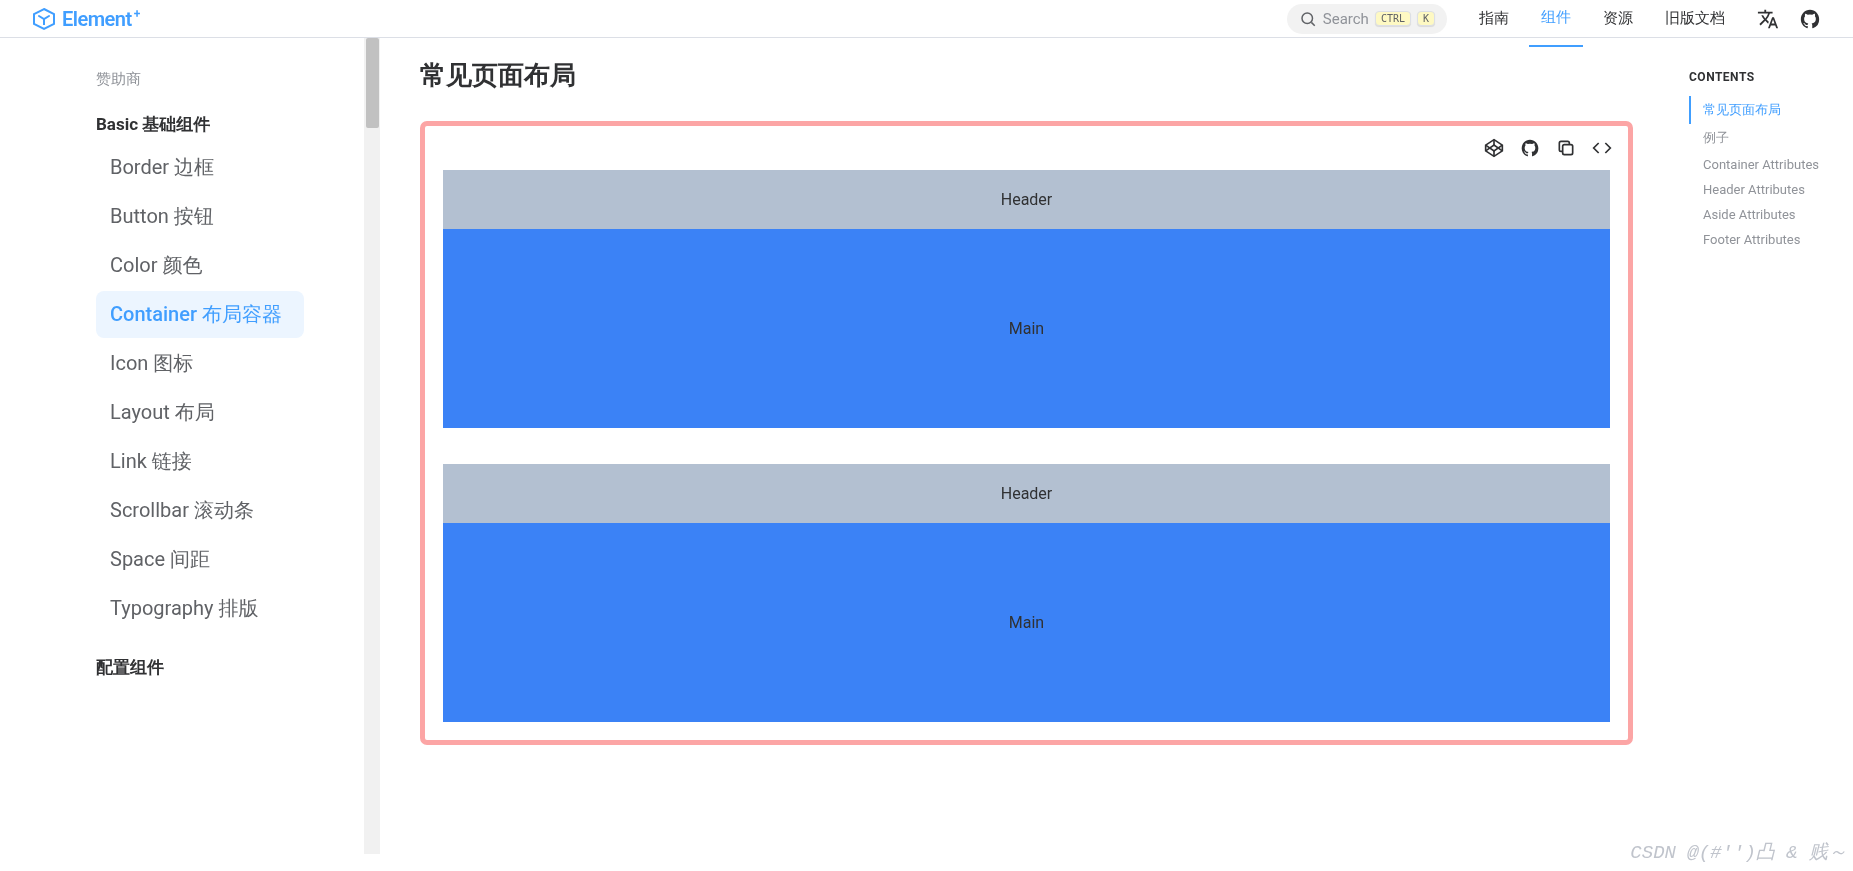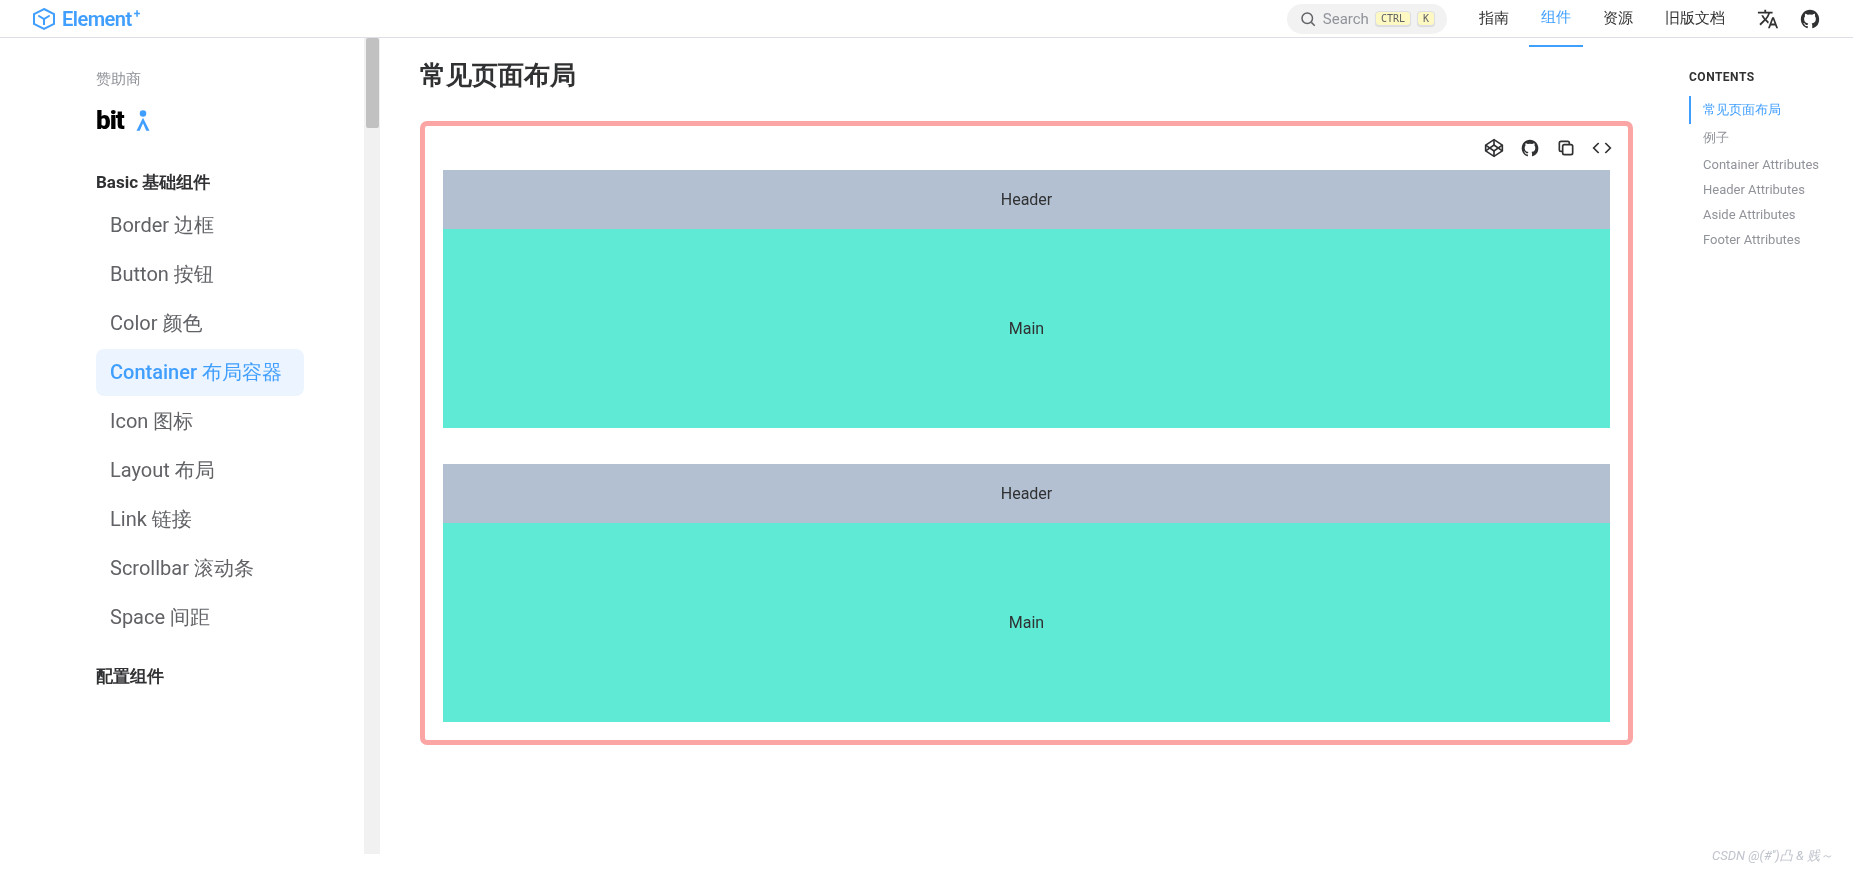--- a/index.html
+++ b/index.html
@@ -39,29 +39,29 @@
     
     .main-content { flex: 1; padding: 20px 40px; overflow-y: auto; }
     .page-title { font-size: 26px; font-weight: 700; margin-bottom: 28px; }
     .demo-block { border: 5px solid #fca5a5; border-radius: 7px; margin-bottom: 24px; }
     .demo-toolbar { display: flex; justify-content: flex-end; gap: 16px; padding: 12px 16px; }
     .tool-icon { width: 20px; height: 20px; color: #303133; cursor: pointer; }
     .demo-body { padding: 0 18px 18px 18px; }
     .layout-example { margin-bottom: 36px; }
     .layout-example:last-child { margin-bottom: 0; }
     .demo-header { background: #b3c0d1; color: #303133; text-align: center; padding: 20px 0; font-size: 16px; }
-    .demo-main { background: #5eead4; color: #303133; text-align: center; padding: 90px 4px; font-size: 16px; }
+    .demo-main { background: #3b82f6; color: #303133; text-align: center; padding: 90px 4px; font-size: 16px; }
     
     
     .toc { width: 180px; padding: 32px 0 0 16px; flex-shrink: 0; }
     .toc-title { font-size: 12px; font-weight: 700; color: #303133; letter-spacing: 0.5px; margin-bottom: 12px; }
     .toc-item { font-size: 13px; color: #909399; padding: 5px 0 5px 12px; cursor: pointer; border-left: 2px solid transparent; white-space: nowrap; overflow: hidden; }
     .toc-item.active { color: #409eff; border-left-color: #409eff; font-weight: 500; }
     
-    .watermark { position: fixed; bottom: 6px; right: 20px; color: #c0c4cc; font-size: 13px; font-style: italic; }
+    .watermark { position: fixed; bottom: 6px; right: 6px; color: #c0c4cc; font-size: 19px; font-style: italic; font-family: Liberation Mono, monospace; }
   </style>
 </head>
 <body>
 
 <header class="top-header">
   <div class="logo">
     <svg class="logo-icon" viewBox="0 0 24 24" fill="none" stroke="#409eff" stroke-width="2">
         <polygon points="12,2 22,7 22,17 12,22 2,17 2,7"></polygon>
         <polyline points="7,9 12,12 17,9" stroke-linecap="round"></polyline>
         <line x1="12" y1="12" x2="12" y2="18"></line>
@@ -89,37 +89,31 @@
         <path d="M12 2C6.48 2 2 6.58 2 12.25c0 4.53 2.87 8.37 6.84 9.73.5.09.68-.22.68-.49 0-.24-.01-.88-.01-1.73-2.78.62-3.37-1.37-3.37-1.37-.45-1.18-1.11-1.5-1.11-1.5-.91-.63.07-.62.07-.62 1 .07 1.53 1.06 1.53 1.06.89 1.56 2.34 1.11 2.91.85.09-.66.35-1.11.63-1.37-2.22-.26-4.56-1.14-4.56-5.07 0-1.12.39-2.03 1.03-2.75-.1-.26-.45-1.3.1-2.71 0 0 .84-.28 2.75 1.05a9.32 9.32 0 015 0c1.91-1.33 2.75-1.05 2.75-1.05.55 1.41.2 2.45.1 2.71.64.72 1.03 1.63 1.03 2.75 0 3.94-2.34 4.81-4.57 5.06.36.32.68.94.68 1.9 0 1.37-.01 2.48-.01 2.82 0 .27.18.59.69.49A10.02 10.02 0 0022 12.25C22 6.58 17.52 2 12 2z"></path>
       </svg>
   </div>
 </header>
 
 <div class="page-body">
 
   <div class="sidebar-wrap">
     <aside class="sidebar">
       <div class="sidebar-section-title">赞助商</div>
-      <div class="sponsor-logo">
-        <span class="bit-text">bit</span>
-        <svg class="bit-icon" viewBox="0 0 24 24" fill="#409eff">
-            <circle cx="12" cy="6" r="3"></circle>
-            <path d="M12 10 L6 22 L9 22 L12 15 L15 22 L18 22 Z"></path>
-          </svg>
-      </div>
       <div class="sidebar-group-title">Basic 基础组件</div>
       <a class="sidebar-item">Border 边框</a>
       <a class="sidebar-item">Button 按钮</a>
       <a class="sidebar-item">Color 颜色</a>
       <a class="sidebar-item active">Container 布局容器</a>
       <a class="sidebar-item">Icon 图标</a>
       <a class="sidebar-item">Layout 布局</a>
       <a class="sidebar-item">Link 链接</a>
       <a class="sidebar-item">Scrollbar 滚动条</a>
       <a class="sidebar-item">Space 间距</a>
+      <a class="sidebar-item">Typography 排版</a>
       <div class="sidebar-group-title">配置组件</div>
     </aside>
     <div class="scrollbar-track">
       <div class="scrollbar-thumb"></div>
     </div>
   </div>
 
   <main class="main-content">
     <h1 class="page-title">常见页面布局</h1>
     <div class="demo-block">

